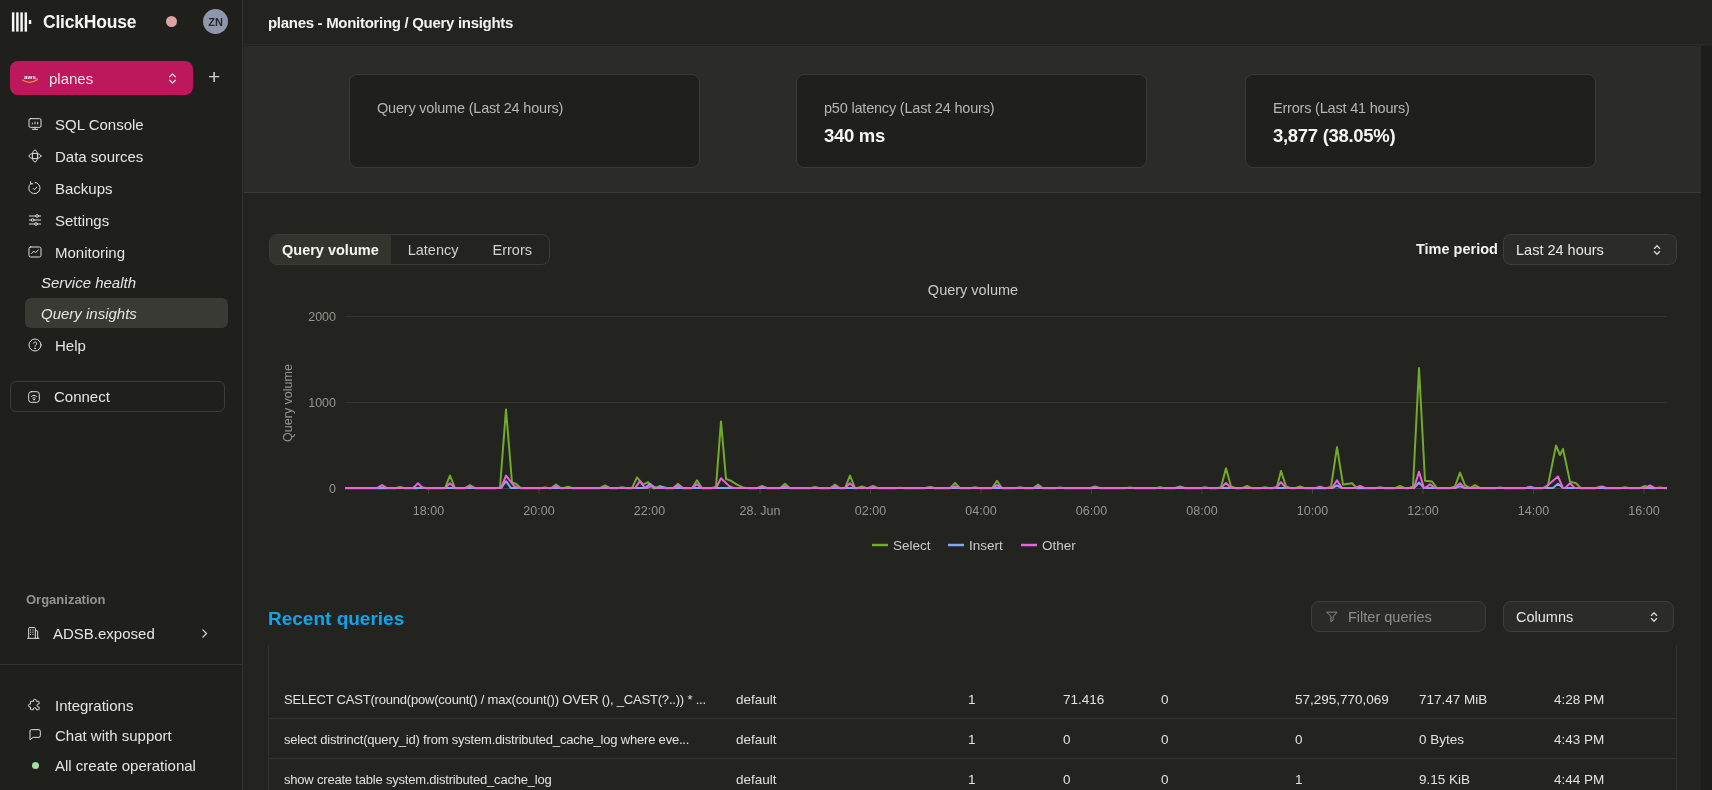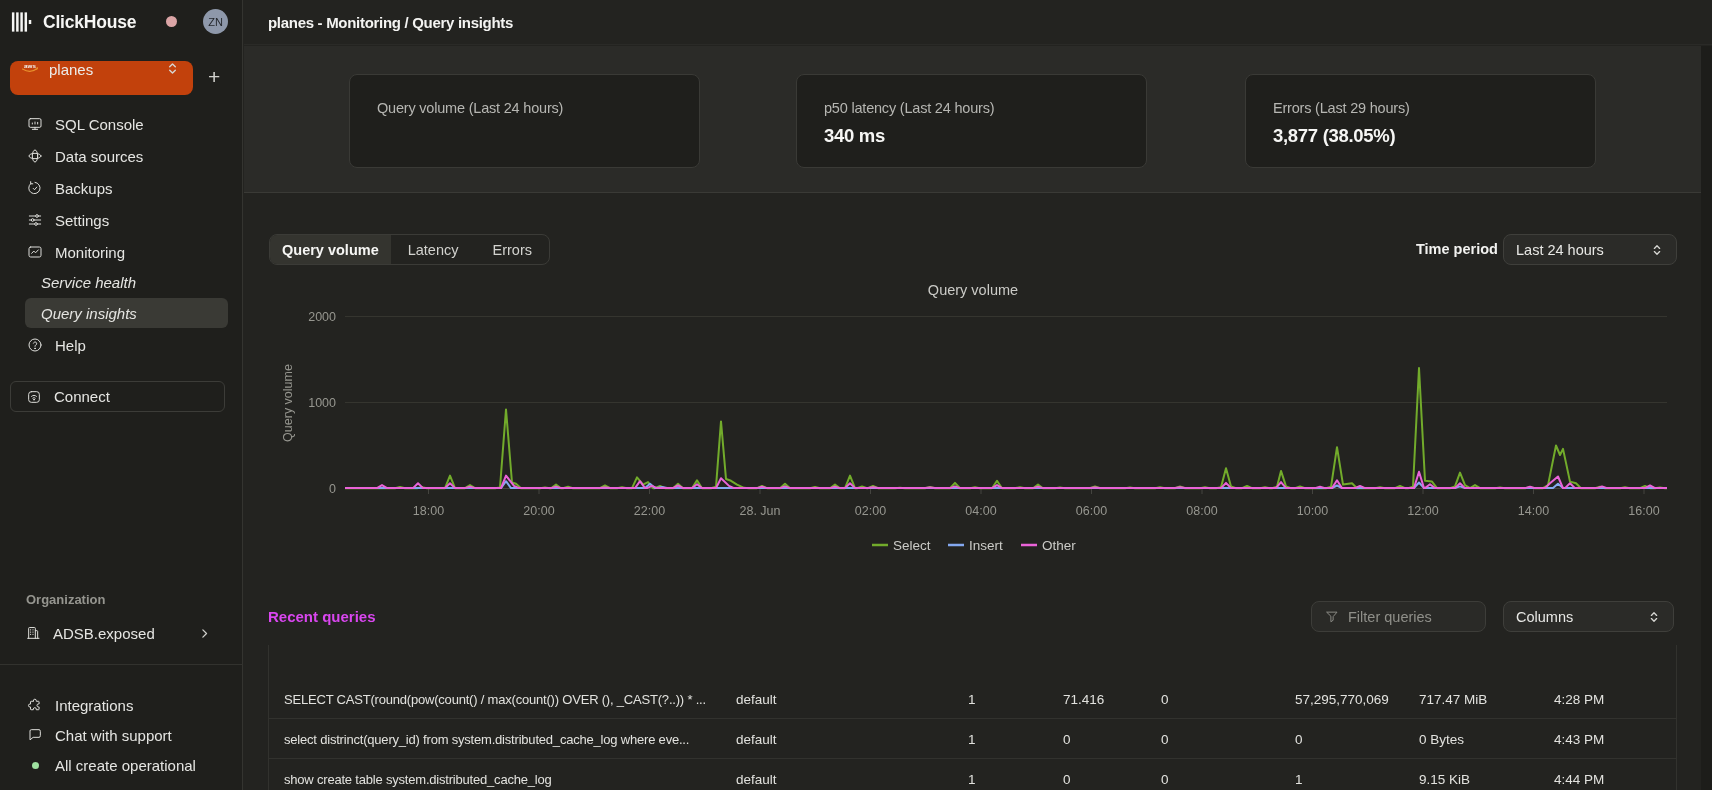--- a/index.html
+++ b/index.html
@@ -4,23 +4,23 @@
 * { margin:0; padding:0; box-sizing:border-box; }
 html,body { width:1712px; height:790px; overflow:hidden; background:#232320;
   font-family:"Liberation Sans",sans-serif; -webkit-font-smoothing:antialiased; }
 #sidebar { position:absolute; left:0; top:0; width:243px; height:790px; background:#1f1f1c;
   border-right:1px solid #343430; }
 .nic { width:16px; height:16px; fill:none; stroke:#dededa; stroke-width:1.5; stroke-linecap:round; stroke-linejoin:round; flex:0 0 16px; }
 #logo-row { position:absolute; top:10px; left:11px; width:222px; height:24px; display:flex; align-items:center; }
 #logo-row .brand { color:#f6f6f4; font-size:17.5px; font-weight:bold; letter-spacing:-0.2px; margin-left:10px; }
 #dot { position:absolute; left:166px; top:16px; width:11px; height:11px; border-radius:50%; background:#dba5a6; }
 #avatar { position:absolute; left:203px; top:9px; width:25px; height:25px; border-radius:50%; background:#8e98aa;
-  color:#24272c; font-size:11px; font-weight:normal; display:flex; align-items:center; justify-content:center; }
-#svcsel { position:absolute; left:10px; top:61px; width:183px; height:34px; background:#c2410c; border-radius:8px;
-  display:flex; padding:0 10px; color:#ececea; font-size:15px; }
+  color:#24272c; font-size:11px; font-weight:bold; display:flex; align-items:center; justify-content:center; }
+#svcsel { position:absolute; left:10px; top:61px; width:183px; height:34px; background:#be185d; border-radius:8px;
+  display:flex; align-items:center; padding:0 10px; color:#ececea; font-size:15px; }
 #svcsel .cud { width:15px; height:15px; color:#d6d6d2; margin-left:auto; margin-right:3px; }
 #plus { position:absolute; left:208px; top:65px; color:#d0d0cc; font-size:21px; font-weight:300; }
 .nitem { position:absolute; left:10px; width:223px; height:30px; border-radius:6px; display:flex; align-items:center; padding:0 0 0 17px; }
 .nitem.subi { left:25px; width:203px; padding-left:16px;font-style:italic; }
 .nitem.sel { background:#3a3a35; }
 .nlab { color:#e5e5e2; font-size:15px; margin-left:12px; white-space:nowrap; }
 #connect { position:absolute; left:10px; top:381px; width:215px; height:31px; border:1px solid #3c3c38; border-radius:6px;
   display:flex; align-items:center; padding-left:15px; }
 #orglab { position:absolute; left:26px; top:592px; color:#95958f; font-size:13px; font-weight:bold; }
 #orgrow { position:absolute; left:10px; top:618px; width:223px; height:30px; display:flex; align-items:center; padding-left:15px; }
@@ -37,21 +37,21 @@
 .tab { padding:0 17px; font-size:14.5px; color:#d2d2ce; display:flex; align-items:center; }
 .tab.on { background:#34342f; color:#f6f6f4; font-weight:bold; }
 #tplab { position:absolute; left:1172px; top:241px; color:#f2f2f0; font-size:14.5px; font-weight:bold; }
 #tpsel { position:absolute; left:1259px; top:234px; width:174px; height:31px; background:#2b2b28; border:1px solid #3f3f3b; border-radius:8px;
   display:flex; align-items:center; padding:0 12px; color:#e8e8e5; font-size:14.5px; }
 #tpsel .cud, #colsel .cud { width:14px; height:14px; color:#d6d6d2; margin-left:auto; }
 .axl { font-family:"Liberation Sans",sans-serif; font-size:12.5px; fill:#96968f; }
 .ctitle { font-family:"Liberation Sans",sans-serif; font-size:14.5px; fill:#cbcbc7; }
 .leg { font-family:"Liberation Sans",sans-serif; font-size:13.5px; fill:#cbcbc7; }
 #chart { position:absolute; left:-244px; top:210px; }
-#rqlab { position:absolute; left:24px; top:608px; color:#d946ef; font-size:15px; font-weight:bold; }
+#rqlab { position:absolute; left:24px; top:608px; color:#0ea5e9; font-size:19px; font-weight:bold; }
 #filter { position:absolute; left:1067px; top:601px; width:175px; height:31px; background:#29292six; background:#2a2a27; border:1px solid #3d3d39; border-radius:8px;
   display:flex; align-items:center; padding:0 12px; color:#8f8f89; font-size:14.5px; }
 #filter .nic { stroke:#8f8f89; margin-right:8px; }
 #colsel { position:absolute; left:1259px; top:601px; width:171px; height:31px; background:#2b2b28; border:1px solid #3f3f3b; border-radius:8px;
   display:flex; align-items:center; padding:0 12px; color:#e8e8e5; font-size:14.5px; }
 #table { position:absolute; left:24px; top:645px; width:1409px; height:145px; border-left:1px solid #32322e; border-right:1px solid #32322e; }
 #thead { position:absolute; left:0; top:0; width:100%; height:34px; background:#292926; border-radius:8px 8px 0 0; }
 .th { position:absolute; top:9px; color:#ebebe8; font-size:13.5px; font-weight:bold; white-space:nowrap; }
 .caret { font-size:12px; color:#c9c9c5; }
 .tr { position:absolute; left:0; width:100%; height:40px; border-bottom:1px solid #32322e; }
@@ -65,21 +65,21 @@
     </div>
   <div id="stats">
     <div class="card" style="left:105px">
         <div class="ct">Query volume (Last 24 hours)</div>
       </div>
     <div class="card" style="left:552px">
         <div class="ct">p50 latency (Last 24 hours)</div>
         <div class="cv">340 ms</div>
       </div>
     <div class="card" style="left:1001px">
-        <div class="ct">Errors (Last 29 hours)</div>
+        <div class="ct">Errors (Last 41 hours)</div>
         <div class="cv">3,877 (38.05%)</div>
       </div>
   </div>
   <div id="gutter"></div>
   <div id="tabs">
       <div class="tab on" style="padding:0 12px">Query volume</div>
       <div class="tab">Latency</div>
       <div class="tab">Errors</div>
     </div>
   <div id="tplab">Time period</div>

